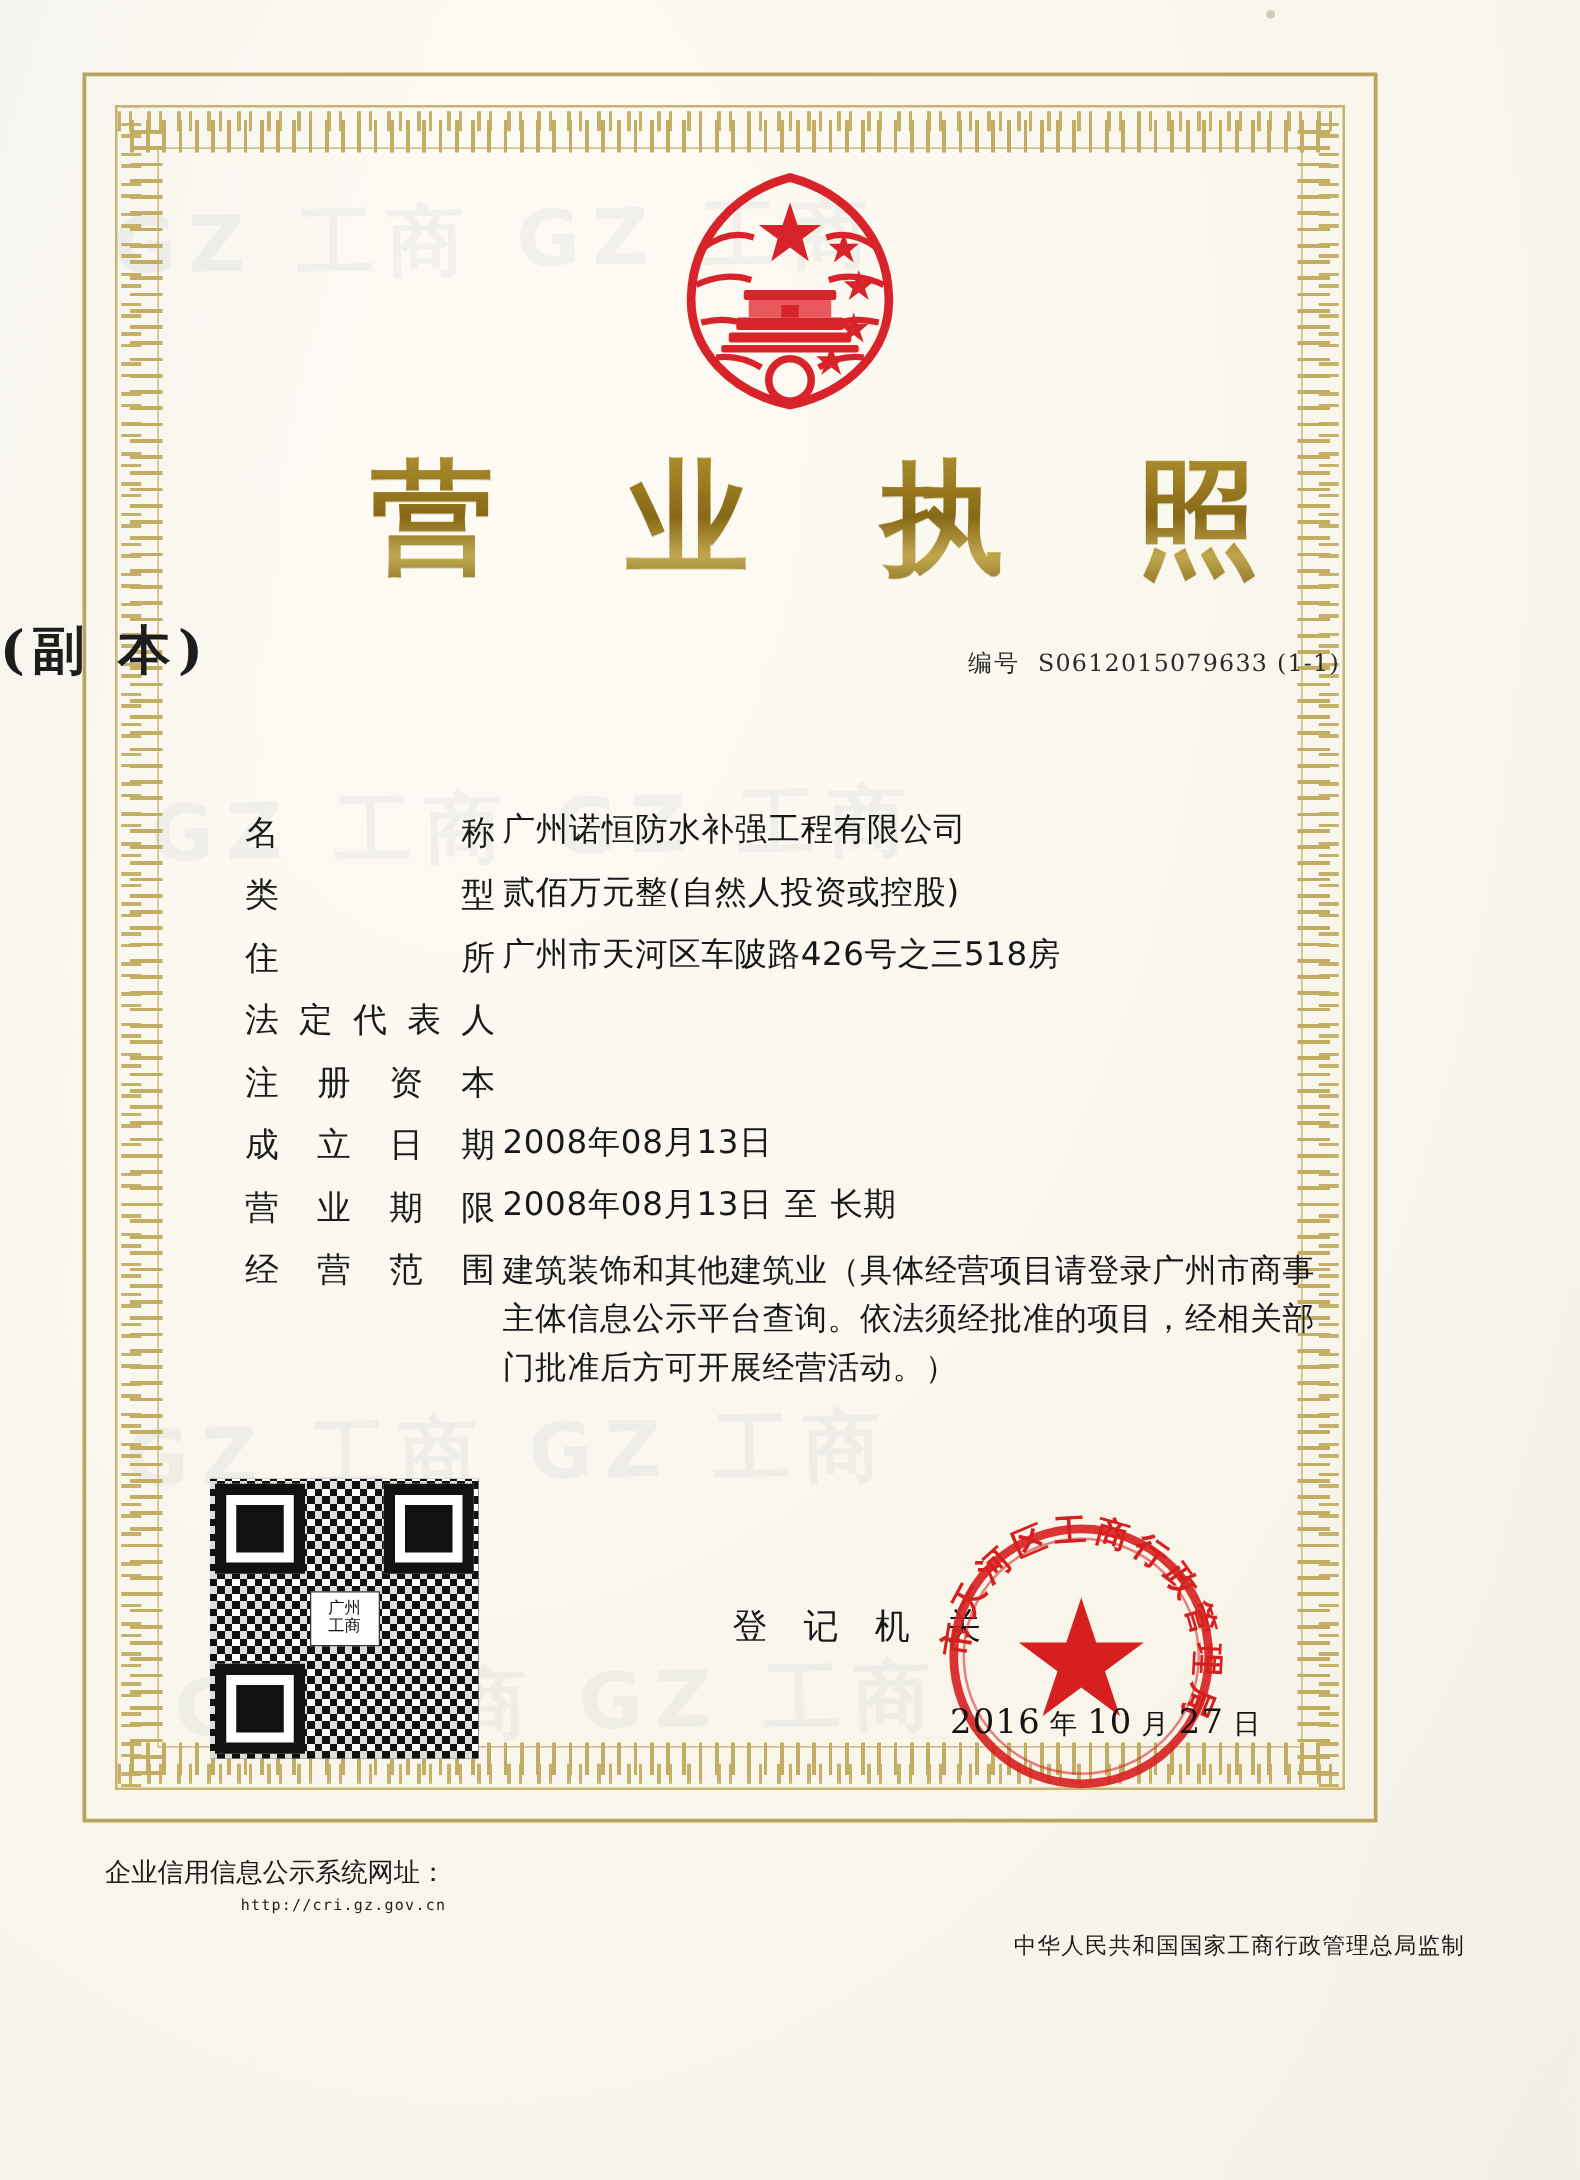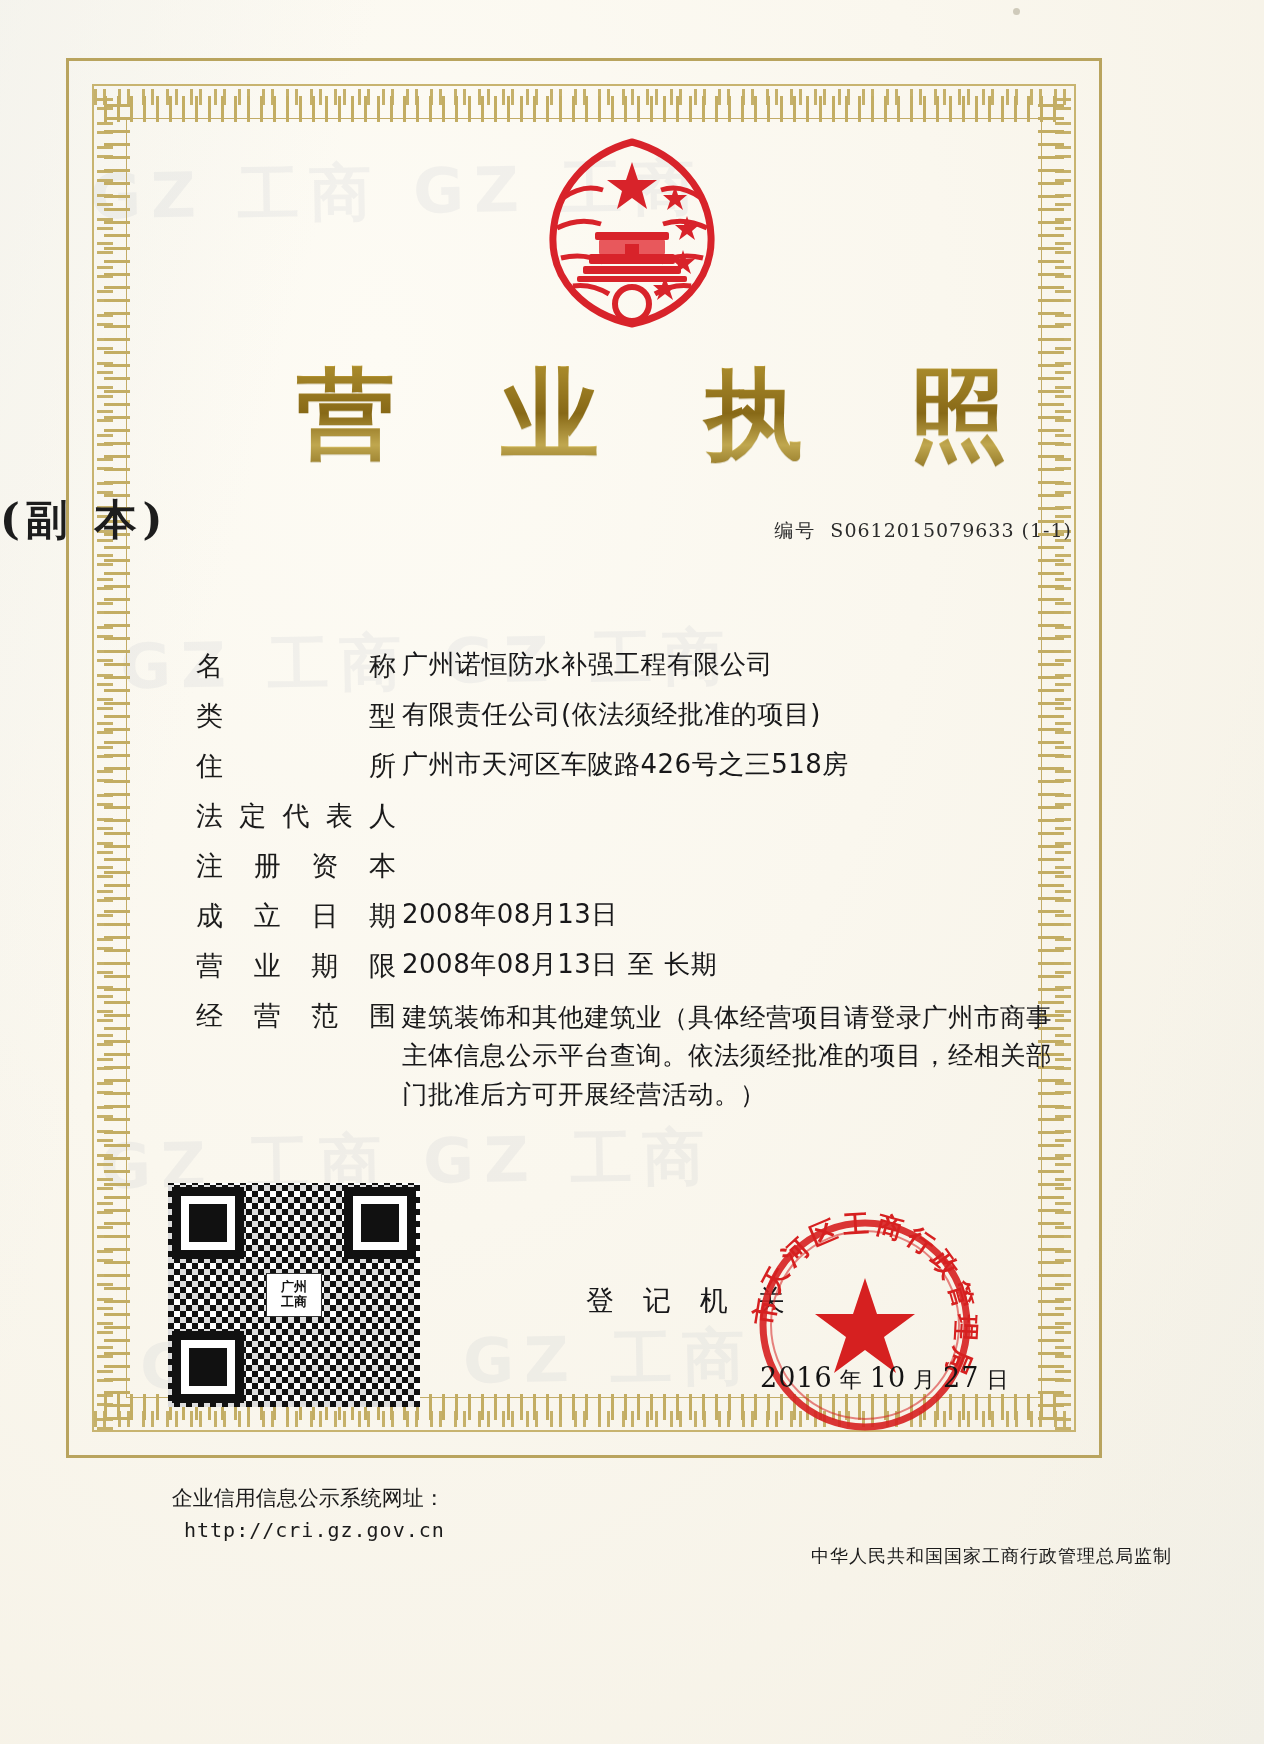--- a/index.html
+++ b/index.html
@@ -240,28 +240,27 @@
     line-height: 1.5;
     width: 640px;
   }
   .row.term .value .sep { margin: 0 10px; }
 
   
   .qr {
     position: absolute;
     left: 168px;
     top: 1183px;
-    width: 252px;
+    width: 215px;
     height: 224px;
     background:
       repeating-linear-gradient(90deg, #111 0 6px, #fff 6px 12px),
       repeating-linear-gradient(0deg, #111 0 6px, #fff 6px 12px);
     background-blend-mode: difference;
     background-color: #fff;
-    font-weight: bold;
   }
   .qr .finder {
     position: absolute;
     width: 54px; height: 54px;
     border: 9px solid #111;
     background: #fff;
   }
   .qr .finder::after {
     content: "";
     position: absolute;
@@ -327,23 +326,23 @@
     left: 84px;
     top: 1482px;
     font-family: "DejaVu Serif", serif;
     font-size: 21px;
     color: #1b1b1b;
     line-height: 1.55;
     text-align: right;
   }
   .footer-left .url {
     display: block;
-    margin-left: 100px;
+    margin-left: 64px;
     font-family: "DejaVu Sans Mono", monospace;
-    font-size: 20px;
+    font-size: 12px;
     letter-spacing: 1px;
   }
   .footer-right {
     position: absolute;
     right: 92px;
     top: 1544px;
     font-family: Liberation Mono, monospace;
     font-size: 18px;
     color: #1b1b1b;
     letter-spacing: 1px;
@@ -417,21 +416,21 @@
         <span>称</span>
       </div>
       <div class="value">广州诺恒防水补强工程有限公司</div>
     </div>
 
     <div class="row">
       <div class="label">
         <span>类</span>
         <span>型</span>
       </div>
-      <div class="value">有限责任公司(依法须经批准的项目)</div>
+      <div class="value">贰佰万元整(自然人投资或控股)</div>
     </div>
 
     <div class="row">
       <div class="label">
         <span>住</span>
         <span>所</span>
       </div>
       <div class="value">广州市天河区车陂路426号之三518房</div>
     </div>
 

